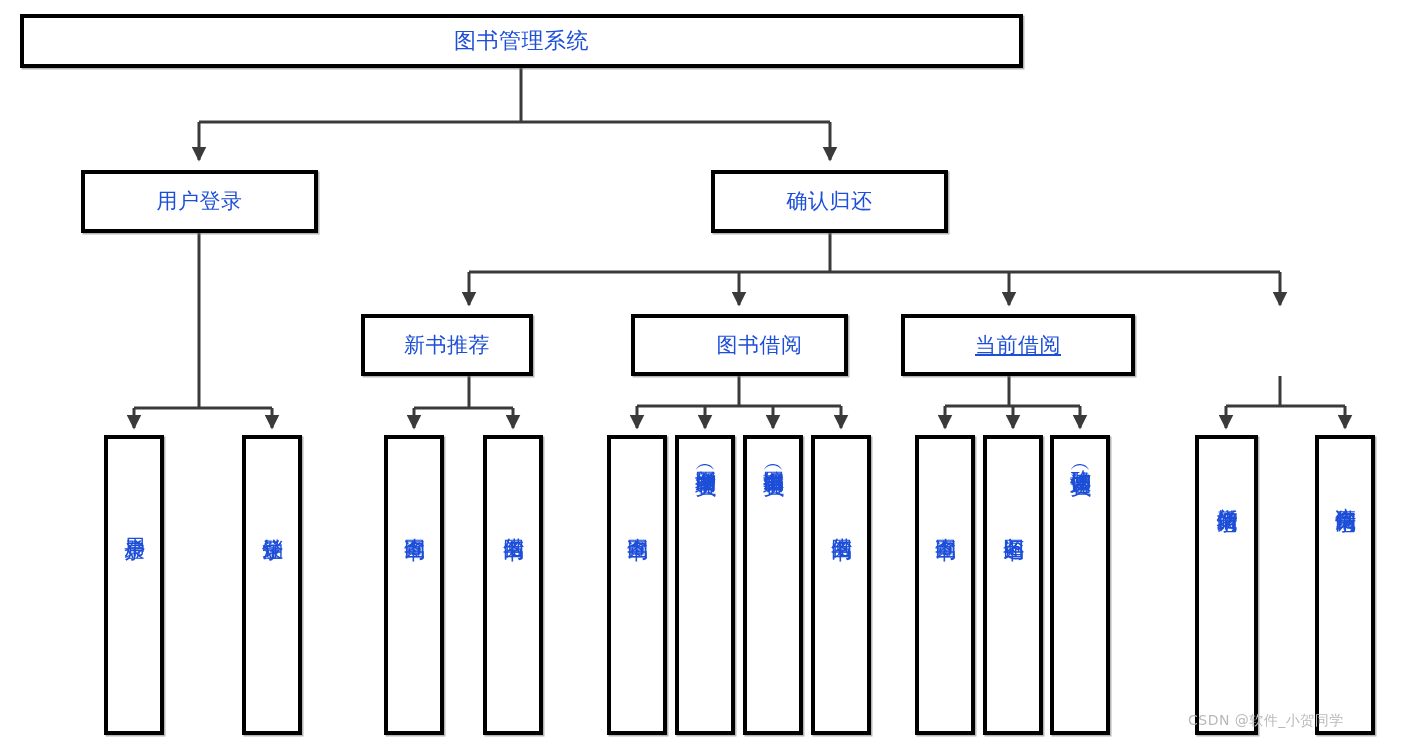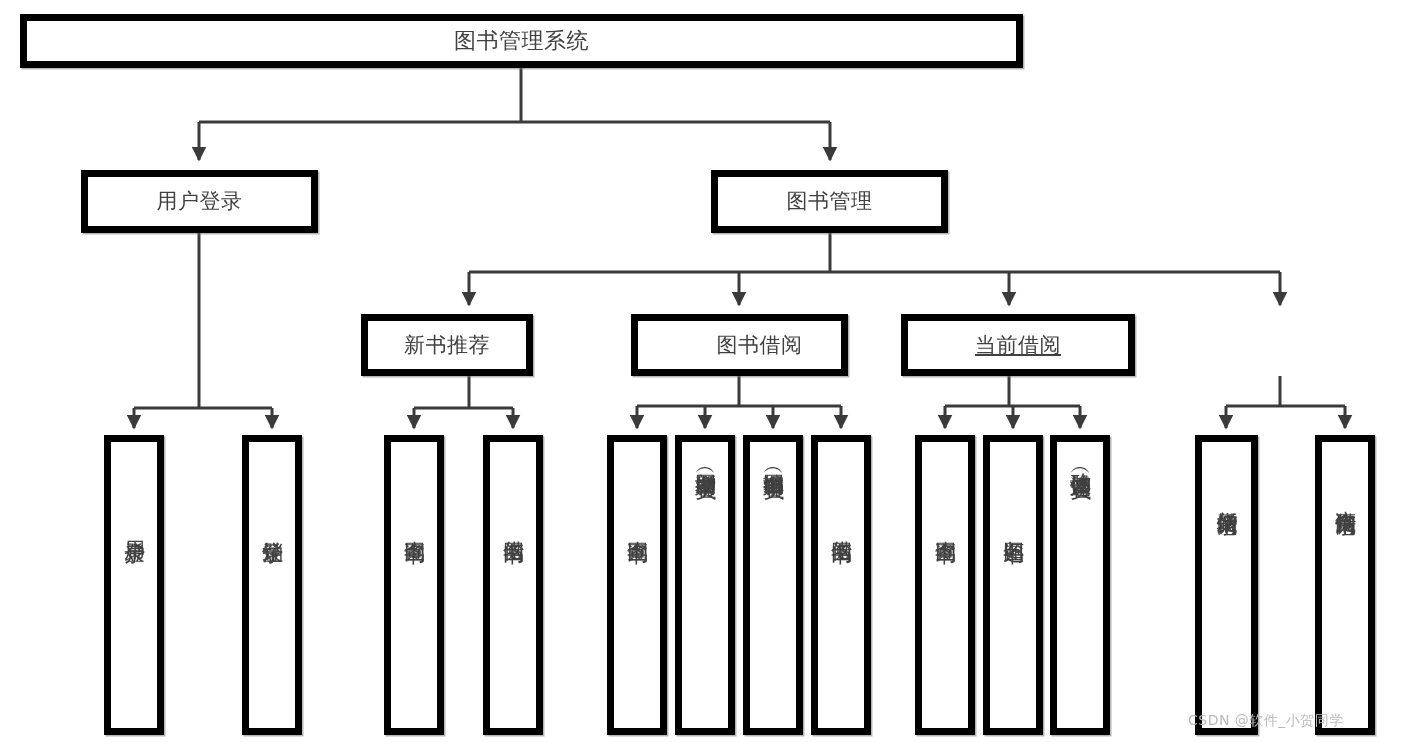--- a/index.html
+++ b/index.html
@@ -22,26 +22,26 @@
     left: 0;
     top: 0;
     width: 1405px;
     height: 747px;
     pointer-events: none;
   }
   .node {
     position: absolute;
     box-sizing: border-box;
     background: #ffffff;
-    border: 7px solid #000000;
+    border: 4px solid #000000;
     box-shadow: 1.5px 1.5px 0 0 rgba(120,120,120,0.55);
     display: flex;
     align-items: center;
     justify-content: center;
-    color: #404040;
+    color: #1d4ed8;
   }
   .node-label {
     font-size: 21px;
     line-height: 1.15;
     letter-spacing: 0.5px;
     white-space: nowrap;
   }
   .node.root .node-label { font-size: 22px; }
   .node.leaf {
     align-items: flex-start;
@@ -129,21 +129,21 @@
   </svg>
 
   <div class="node root" style="left:20px; top:14px; width:1003px; height:54px;">
     <span class="node-label">图书管理系统</span>
   </div>
 
   <div class="node" style="left:81px; top:170px; width:237px; height:63px;">
     <span class="node-label">用户登录</span>
   </div>
   <div class="node" style="left:711px; top:170px; width:237px; height:63px;">
-    <span class="node-label">图书管理</span>
+    <span class="node-label">确认归还</span>
   </div>
 
   <div class="node" style="left:361px; top:314px; width:172px; height:62px;">
     <span class="node-label">新书推荐</span>
   </div>
   <div class="node" style="left:631px; top:314px; width:217px; height:62px;padding-left:40px;">
     <span class="node-label">图书借阅</span>
   </div>
   <div class="node" style="left:901px; top:314px; width:234px; height:62px;text-decoration:underline;">
     <span class="node-label">当前借阅</span>

